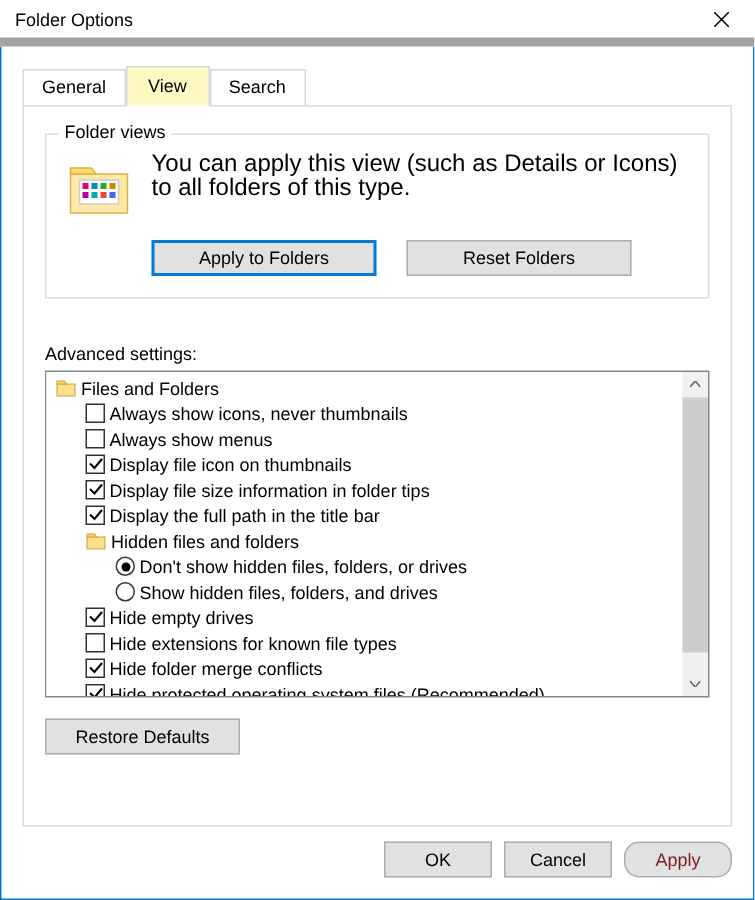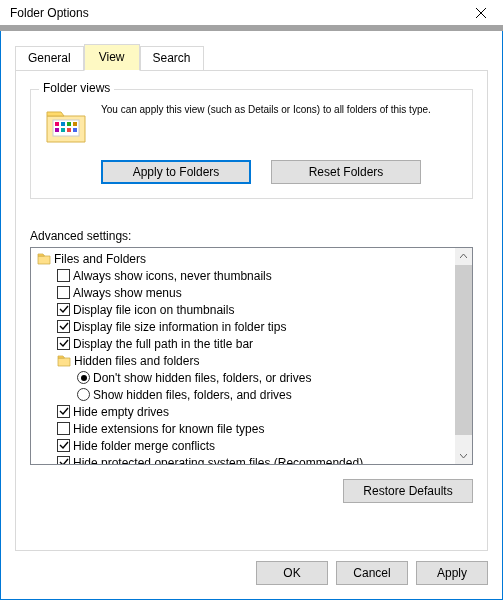--- a/index.html
+++ b/index.html
@@ -107,21 +107,21 @@
   .folderviews-row {
     display: flex;
     gap: 12px;
   }
   .folder-icon {
     width: 46px; height: 46px;
     flex-shrink: 0;
     display: flex; align-items: center; justify-content: center;
   }
   .folderviews-text {
-    font-size: 10px;
+    font-size: 16px;
     line-height: 16px;
     color: #000;
   }
   .folderviews-buttons {
     display: flex;
     gap: 20px;
     margin-top: 12px;
     margin-left: 58px;
   }
   .btn {
@@ -133,22 +133,23 @@
     color: #000;
     cursor: pointer;
     text-align: center;
   }
   .btn.wide { width: 150px; }
   .btn.default-btn {
     border: 2px solid #0078d7;
     padding: 3px 0;
   }
   .btn.disabled {
-    color: #000000;
+    color: #7f1d1d;
     cursor: default;
+    border-radius: 10px;
   }
   .adv-label { font-size: 12px; margin-bottom: 4px; }
   .listbox-wrap {
     display: flex;
     height: 218px;
     border: 1px solid #828790;
   }
   .listbox {
     flex: 1;
     background: #fff;
@@ -213,21 +214,21 @@
     justify-content: center;
     background: #fff;
   }
   .rad .dot {
     width: 6px; height: 6px;
     border-radius: 50%;
     background: #000;
   }
   .restore-row {
     display: flex;
-    justify-content: flex-end;
+    justify-content: flex-start;
     margin-top: 14px;
   }
   .restore-row .btn { width: 130px; }
   .dialog-buttons {
     display: flex;
     justify-content: flex-end;
     gap: 8px;
     padding: 10px 14px 14px 0;
   }
   .dialog-buttons .btn { width: 72px; }

